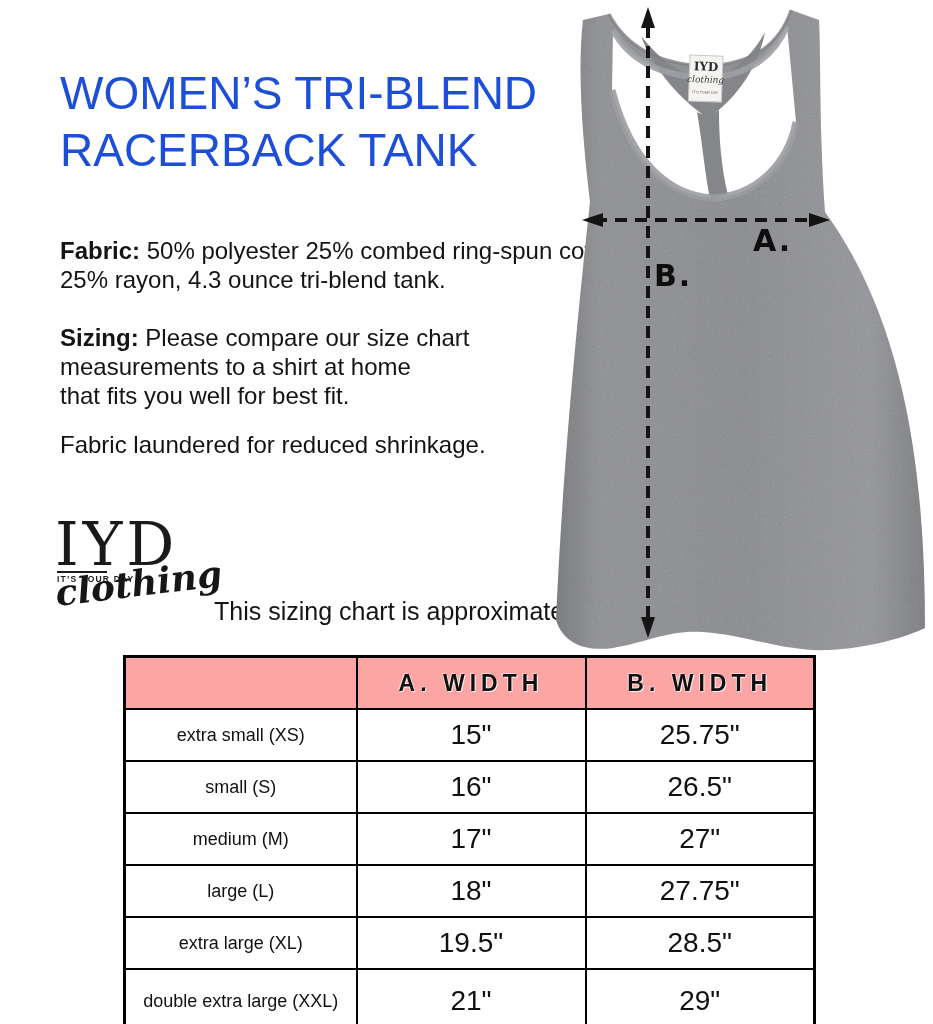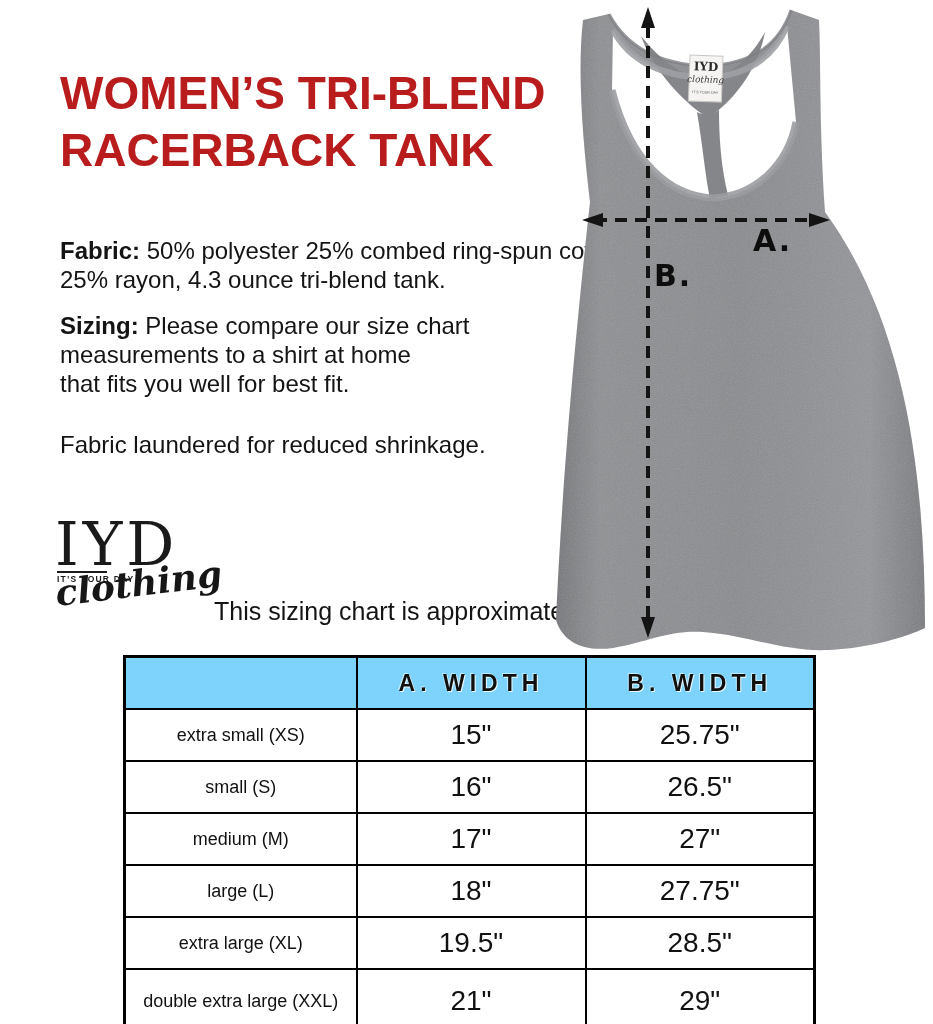--- a/index.html
+++ b/index.html
@@ -1,27 +1,27 @@
 <!DOCTYPE html>
 <html><head>
 <meta charset="utf-8">
 <style>
   html,body{margin:0;padding:0;background:#fff;}
   .canvas{position:relative;width:933px;height:1024px;background:#ffffff;overflow:hidden;
           font-family:"Liberation Sans",sans-serif;color:#111;}
 
-  .page-title{position:absolute;left:60px;top:34px;font-size:46px;font-weight:bold;
-              line-height:57px;letter-spacing:0px;color:#b91c1c;}
+  .page-title{position:absolute;left:60px;top:34px;font-size:46px;font-weight:normal;
+              line-height:57px;letter-spacing:0px;color:#1d4ed8;}
   .page-title .line{display:block;}
 
   .para{position:absolute;left:60px;font-size:24px;line-height:29px;color:#141414;}
   .para .line{display:block;}
   .para b{font-weight:bold;text-align:center;}
   .para-fabric{top:212px;}
-  .para-sizing{top:299px;margin-top:12px;}
+  .para-sizing{top:299px;}
   .para-comfort{top:406px;}
 
   
   .logo{position:absolute;left:52px;top:514px;width:200px;height:120px;}
   .logo-iyd{position:absolute;left:3px;top:0;font-family:"DejaVu Serif",serif;
             font-size:60px;line-height:60px;letter-spacing:4px;color:#1a1a1a;}
   .logo-rule{position:absolute;left:5px;top:57px;width:50px;height:2px;background:#1a1a1a;}
   .logo-tagline{position:absolute;left:5px;top:60px;font-size:8.5px;font-weight:bold;
                 letter-spacing:1.2px;color:#1a1a1a;}
   .logo-script{position:absolute;left:6px;top:58px;font-family:"DejaVu Serif",serif;
@@ -35,21 +35,21 @@
 
   
   .size-table-wrap{position:absolute;left:123px;top:655px;width:690px;}
   table.size-table{border-collapse:collapse;width:690px;table-layout:fixed;
                    border:3px solid #000;background:#fff;}
   table.size-table col.c1{width:232px;}
   table.size-table col.c2{width:229px;}
   table.size-table col.c3{width:229px;}
   table.size-table th,table.size-table td{border:2px solid #000;text-align:center;
                    vertical-align:middle;padding:0;}
-  table.size-table th{height:50px;background:#7dd3fc;font-size:23px;font-weight:bold;
+  table.size-table th{height:50px;background:#fca5a5;font-size:23px;font-weight:bold;
                    letter-spacing:5px;color:#101010;
                    text-shadow:1px 1px 0 rgba(255,255,255,.85), -1px -1px 0 rgba(255,255,255,.55);}
   table.size-table td.size-name{font-size:18px;line-height:1.12;height:50px;}
   table.size-table td.meas{font-size:28px;height:50px;}
   table.size-table tr.tall td{height:62px;}
 </style>
 </head>
 <body>
 
 <div class="canvas">

